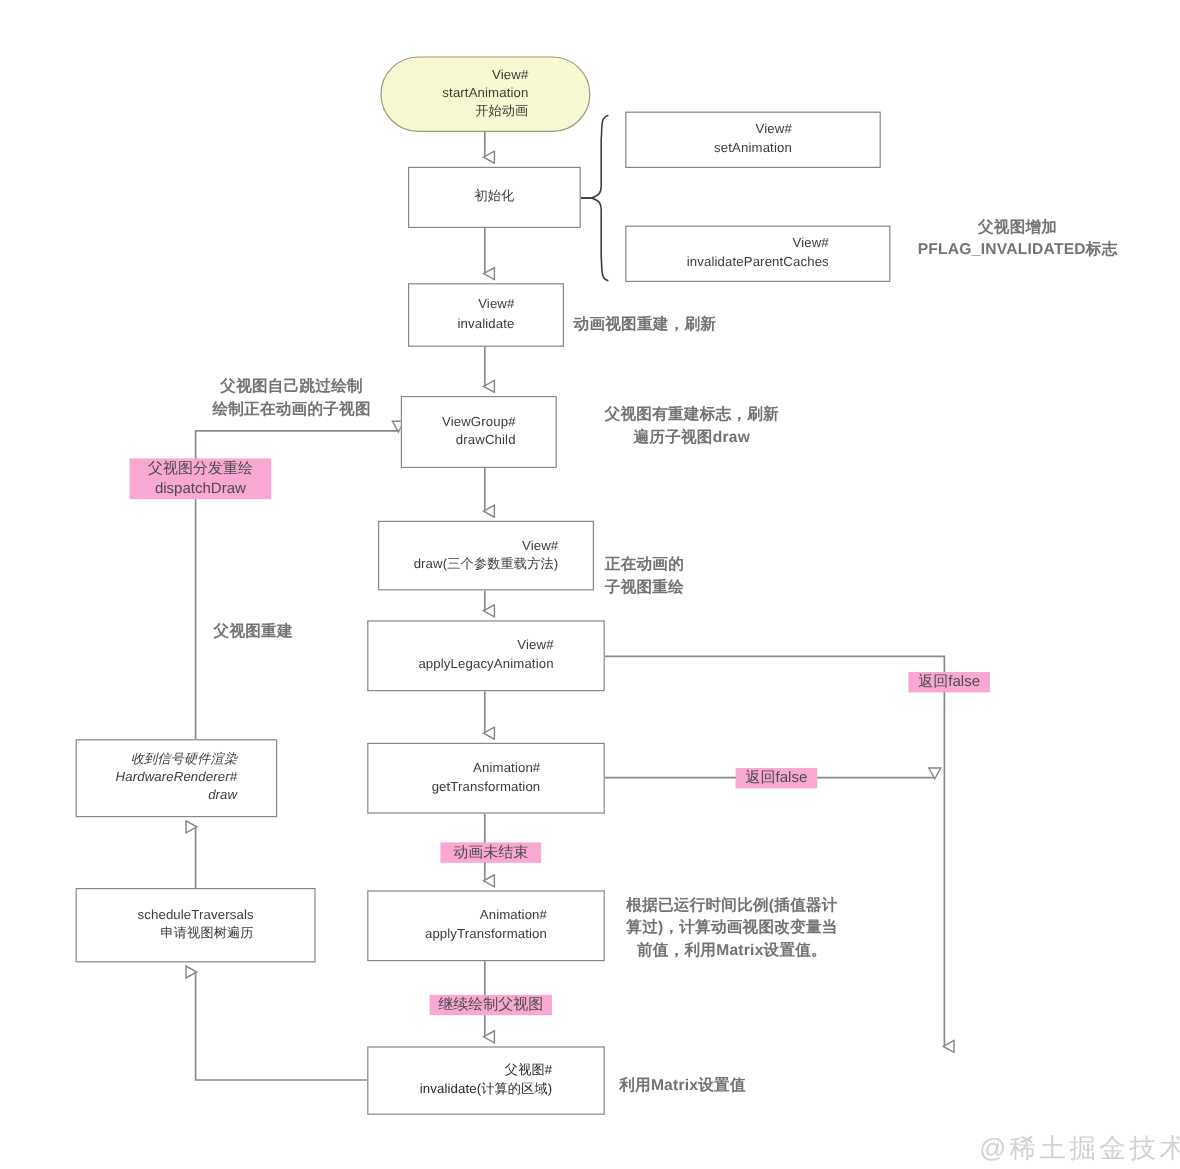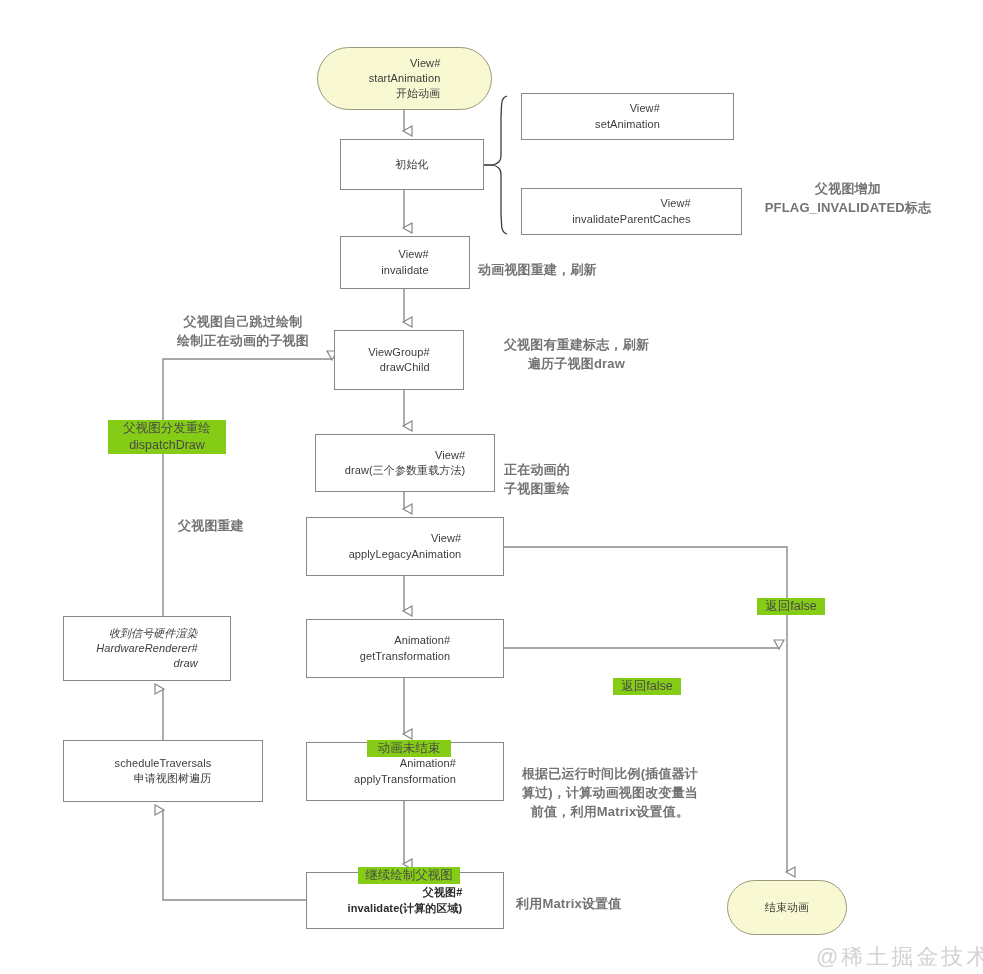--- a/index.html
+++ b/index.html
@@ -39,33 +39,32 @@
     justify-content: center;
     white-space: pre-line;
     letter-spacing: 0.1px;
   }
   .node.terminal {
     border-radius: 999px;
     background: #f8f8d2;
     border-color: #9a9a7a;
   }
   .node.bold {
-    font-weight: bold;
+    font-weight: normal;
     color: #2b2b2b;
   }
   .edge-label {
     position: absolute;
     font-size: 12.5px;
     color: #4a4a4a;
-    background: #84cc16;
+    background: #f9a8d4;
     padding: 0 3px;
     white-space: pre-line;
     line-height: 1.35;
     text-align: center;
-    margin-top: 38px;
   }
   .note {
     position: absolute;
     font-size: 13px;
     font-weight: bold;
     color: #737373;
     white-space: pre-line;
     line-height: 1.45;
     letter-spacing: 0.2px;
   }
@@ -164,39 +163,38 @@
   <div class="node bold" style="left:306px;top:872px;width:198px;height:57px;">父视图#
 invalidate(计算的区域)</div>
 
   <div class="node" style="left:63px;top:616px;width:168px;height:65px;font-style:italic;">收到信号硬件渲染
 HardwareRenderer#
 draw</div>
 
   <div class="node" style="left:63px;top:740px;width:200px;height:62px;">scheduleTraversals
 申请视图树遍历</div>
 
-  <div class="node terminal" style="left:727px;top:880px;width:120px;height:55px;">结束动画</div>
 
   <div class="edge-label" style="left:108px;top:382px;width:112px;text-align:center;">父视图分发重绘
 dispatchDraw</div>
   <div class="edge-label" style="left:367px;top:702px;width:78px;text-align:center;">动画未结束</div>
   <div class="edge-label" style="left:358px;top:829px;width:96px;text-align:center;">继续绘制父视图</div>
   <div class="edge-label" style="left:757px;top:560px;width:62px;text-align:center;">返回false</div>
   <div class="edge-label" style="left:613px;top:640px;width:62px;text-align:center;">返回false</div>
 
   <div class="note center" style="left:748px;top:180px;width:200px;">父视图增加
 PFLAG_INVALIDATED标志</div>
   <div class="note left" style="left:478px;top:261px;width:190px;">动画视图重建，刷新</div>
   <div class="note center" style="left:163px;top:313px;width:160px;">父视图自己跳过绘制
 绘制正在动画的子视图</div>
   <div class="note center" style="left:489px;top:336px;width:175px;">父视图有重建标志，刷新
 遍历子视图draw</div>
   <div class="note left" style="left:504px;top:439px;width:120px;margin-top:22px;">正在动画的
 子视图重绘</div>
   <div class="note left" style="left:178px;top:517px;width:100px;">父视图重建</div>
-  <div class="note center" style="left:510px;top:745px;width:200px;margin-top:20px;">根据已运行时间比例(插值器计
+  <div class="note center" style="left:510px;top:745px;width:200px;">根据已运行时间比例(插值器计
 算过)，计算动画视图改变量当
 前值，利用Matrix设置值。</div>
   <div class="note left" style="left:516px;top:895px;width:200px;">利用Matrix设置值</div>
 
   <div class="watermark" style="left:816px;top:942px;">@稀土掘金技术社区</div>
 
 </div>
 
 </body></html>

